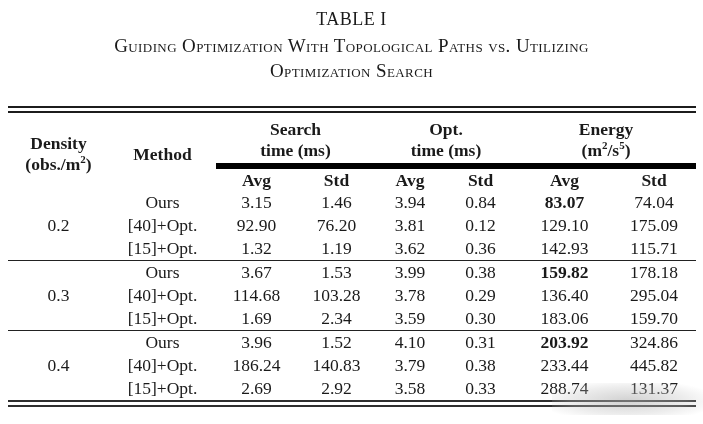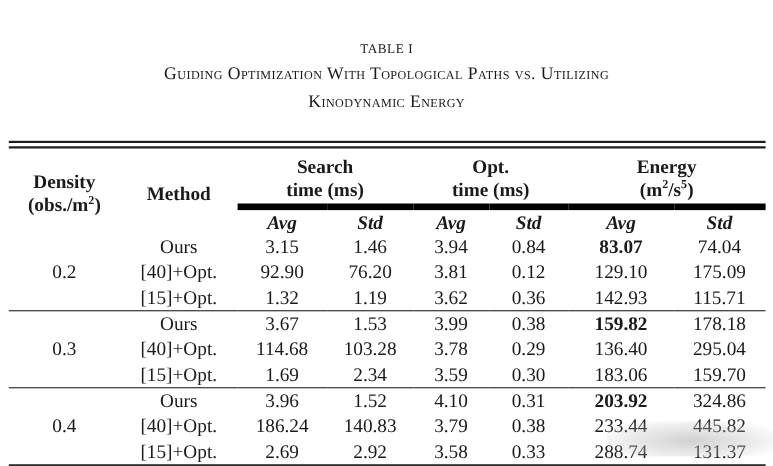--- a/index.html
+++ b/index.html
@@ -5,25 +5,25 @@
   html, body {
     margin: 0; padding: 0;
     width: 703px; height: 424px;
     background: #ffffff;
     font-family: "Liberation Serif", "DejaVu Serif", serif;
     color: #1a1a1a;
     overflow: hidden;
     position: relative;
   }
   .titleblock { text-align: center; padding-top: 9px; }
-  .tbl-title { font-size: 12px; letter-spacing: 0.5px; margin-top: 28px; }
+  .tbl-title { font-size: 18px; letter-spacing: 0.5px; }
   .tbl-caption {
     margin-top: 3px;
     font-variant: small-caps;
-    font-size: 16px;
+    font-size: 19px;
     line-height: 25px;
     letter-spacing: 0.4px;
   }
   .tablewrap { width: 688px; margin: 23px auto 0 auto; }
   .rule-double {
     height: 7px; box-sizing: border-box;
     border-top: 2px solid #1c1c1c;
     border-bottom: 2px solid #1c1c1c;
   }
   .rule-double.bottom { border-color: #2e2e2e; }
@@ -35,21 +35,21 @@
   }
   th, td { padding: 0; text-align: center; font-weight: normal; }
   tr.h1 th {
     font-weight: bold;
     line-height: 21px;
     padding-top: 6px;
     padding-bottom: 2px;
     vertical-align: middle;
   }
   th.spanned { border-bottom: 6px solid #000000; }
-  tr.h2 th { font-weight: bold; height: 22px; line-height: 22px; font-style: italic; }
+  tr.h2 th { font-weight: bold; height: 22px; line-height: 22px; }
   td { height: 23px; line-height: 23px; }
   td.density { vertical-align: middle; text-align: center; }
   tr.group-sep { border-top: 1.5px solid #222222; }
   td.b { font-weight: bold; }
   sup { font-size: 11px; line-height: 0; }
   .smudge {
     position: absolute;
     left: 552px; top: 383px;
     width: 151px; height: 32px;
     background: radial-gradient(ellipse at 50% 55%,
@@ -59,21 +59,21 @@
     pointer-events: none;
   }
 </style>
 </head>
 <body>
 
 <div class="titleblock">
   <div class="tbl-title">TABLE I</div>
   <div class="tbl-caption">
     <div>Guiding Optimization With Topological Paths vs. Utilizing</div>
-    <div>Kinodynamic Energy</div>
+    <div>Optimization Search</div>
   </div>
 </div>
 
 <div class="tablewrap">
   <div class="rule-double"></div>
   <table>
     <colgroup>
       <col style="width:102px">
         <col style="width:106px">
       <col style="width:82px">

